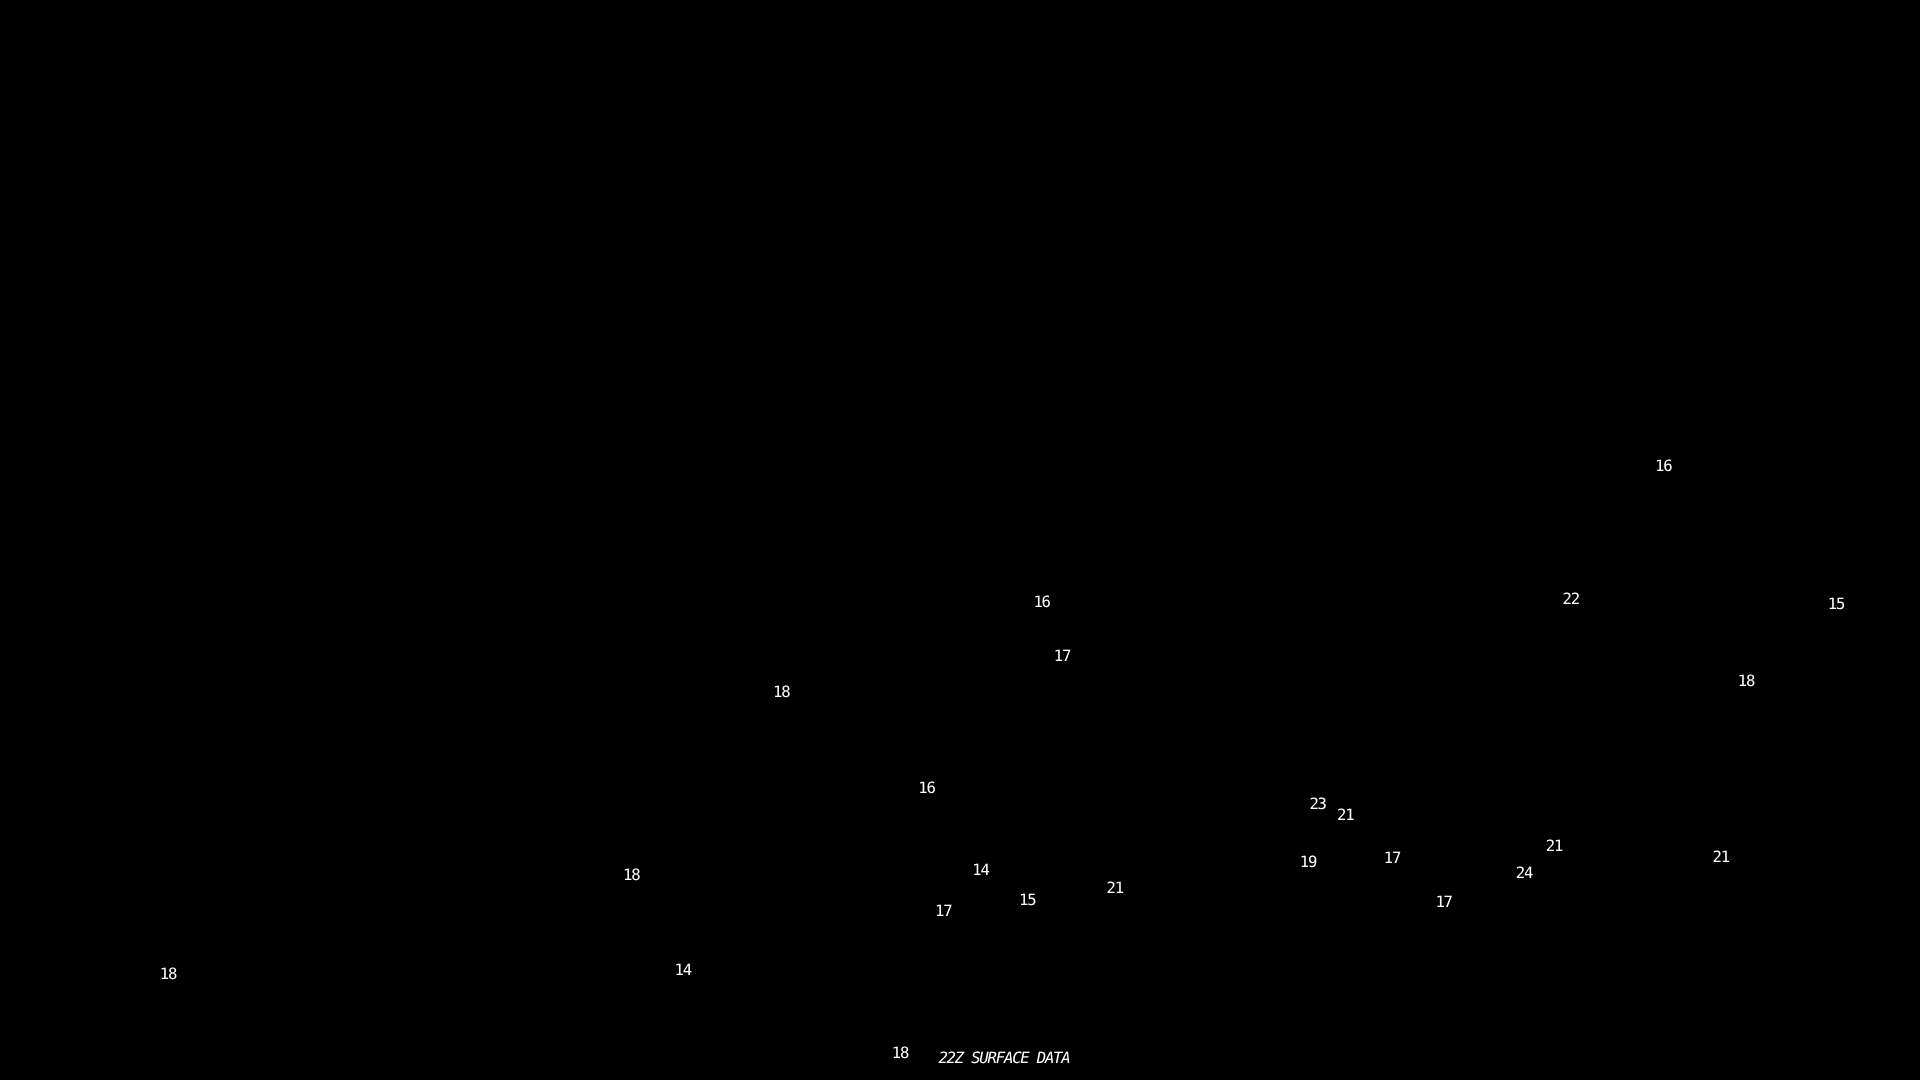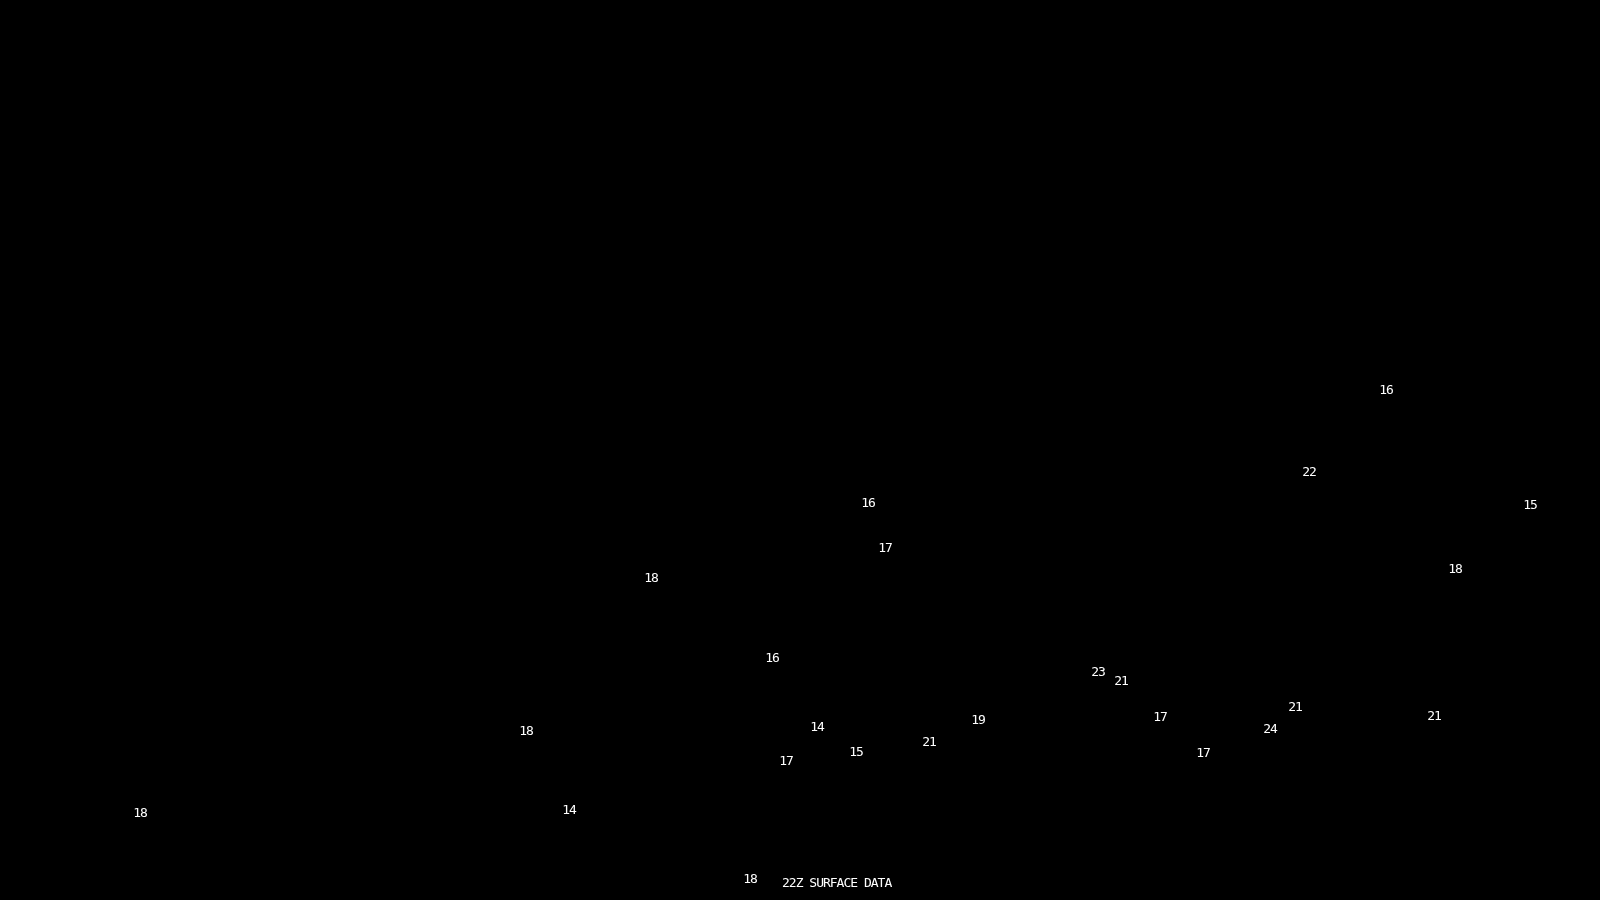--- a/index.html
+++ b/index.html
@@ -38,38 +38,38 @@
     letter-spacing: -1px;
     white-space: pre;
   }
 </style>
 </head>
 <body>
 
 <div class="plot-canvas">
   <div>
       <span class="station" style="left: 1352px; top: 389px;">16</span>
-      <span class="station" style="left: 1275px; top: 471px;">22</span>
+      <span class="station" style="left: 1275px; top: 500px;">22</span>
       <span class="station" style="left: 834px; top: 502px;">16</span>
       <span class="station" style="left: 1496px; top: 504px;">15</span>
       <span class="station" style="left: 851px; top: 547px;">17</span>
       <span class="station" style="left: 1421px; top: 568px;">18</span>
       <span class="station" style="left: 617px; top: 577px;">18</span>
       <span class="station" style="left: 738px; top: 657px;">16</span>
       <span class="station" style="left: 1064px; top: 671px;">23</span>
       <span class="station" style="left: 1087px; top: 680px;">21</span>
       <span class="station" style="left: 1261px; top: 706px;">21</span>
       <span class="station" style="left: 1400px; top: 715px;">21</span>
       <span class="station" style="left: 1126px; top: 716px;">17</span>
-      <span class="station" style="left: 944px; top: 719px;">19</span>
+      <span class="station" style="left: 1056px; top: 719px;">19</span>
       <span class="station" style="left: 783px; top: 726px;">14</span>
       <span class="station" style="left: 492px; top: 730px;">18</span>
       <span class="station" style="left: 1236px; top: 728px;">24</span>
       <span class="station" style="left: 895px; top: 741px;">21</span>
       <span class="station" style="left: 822px; top: 751px;">15</span>
       <span class="station" style="left: 1169px; top: 752px;">17</span>
       <span class="station" style="left: 752px; top: 760px;">17</span>
       <span class="station" style="left: 535px; top: 809px;">14</span>
       <span class="station" style="left: 106px; top: 812px;">18</span>
       <span class="station" style="left: 716px; top: 878px;">18</span>
     </div>
-  <span class="plot-title" style="left: 748px; top: 882px;">22Z SURFACE DATA</span>
+  <span class="plot-title" style="left: 748px; top: 882px; font-style: italic;">22Z SURFACE DATA</span>
 </div>
 
 </body></html>

